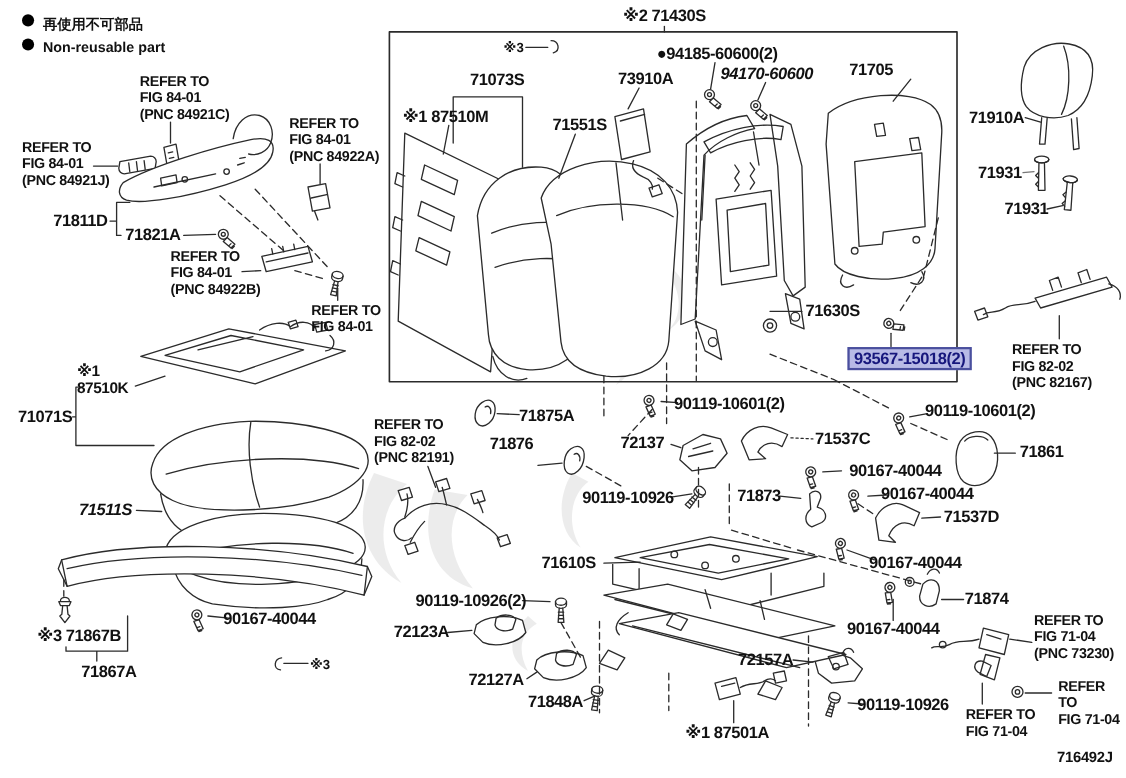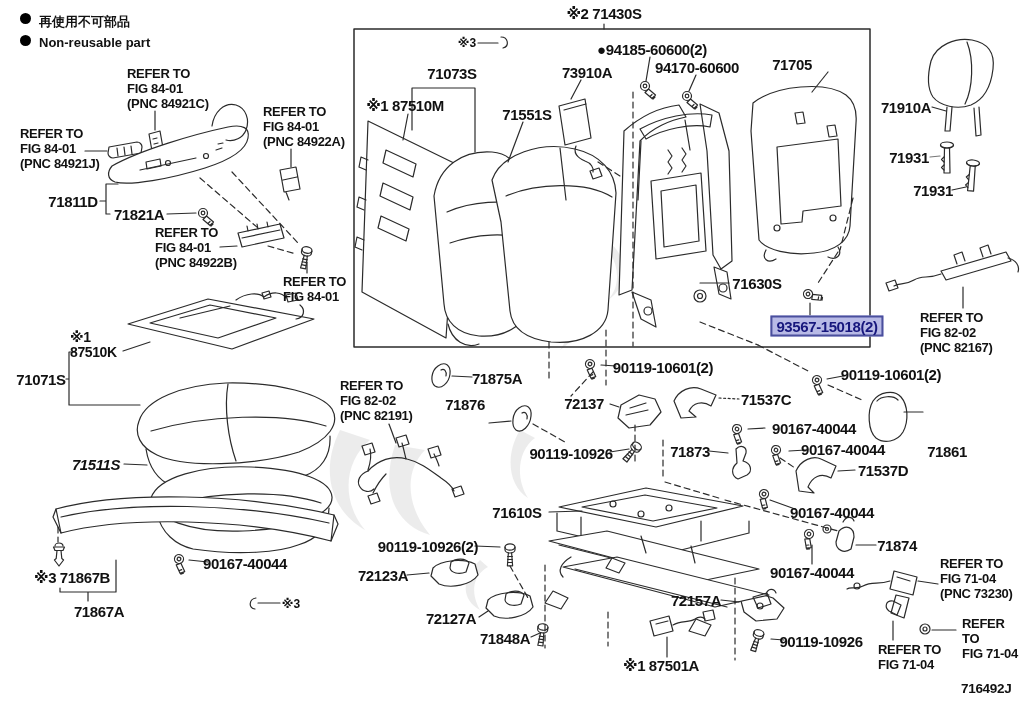--- a/index.html
+++ b/index.html
@@ -385,32 +385,32 @@
 </div>
 
 <div id="labels-layer">
       <div class="lbl part" style="left: 604px; top: 14px;">※2 71430S</div>
       <div class="lbl marker" style="left: 467px; top: 43px;">※3</div>
       <div class="lbl part" style="left: 452px; top: 73px;">71073S</div>
       <div class="lbl part" style="left: 405px; top: 106px;">※1 87510M</div>
       <div class="lbl part" style="left: 527px; top: 114px;">71551S</div>
       <div class="lbl part" style="left: 587px; top: 72px;">73910A</div>
       <div class="lbl part" style="left: 652px; top: 49px;">●94185-60600(2)</div>
-      <div class="lbl part" style="left: 697px; top: 67px;">94170-60600</div>
+      <div class="lbl part" style="left: 697px; top: 67px; font-style: italic;">94170-60600</div>
       <div class="lbl part" style="left: 792px; top: 64px;">71705</div>
       <div class="lbl part" style="left: 757px; top: 283px;">71630S</div>
       <div class="lbl highlight" style="left: 827px; top: 326px;">93567-15018(2)</div>
       <div class="lbl part" style="left: 906px; top: 107px;">71910A</div>
       <div class="lbl part" style="left: 909px; top: 157px;">71931</div>
       <div class="lbl part" style="left: 933px; top: 190px;">71931</div>
       <div class="lbl refer" style="left: 920px; top: 310px;">REFER TO
 FIG 82-02
 (PNC 82167)</div>
       <div class="lbl part" style="left: 891px; top: 374px;">90119-10601(2)</div>
-      <div class="lbl part" style="left: 947px; top: 411px; margin-top: 40px;">71861</div>
+      <div class="lbl part" style="left: 947px; top: 411px;">71861</div>
       <div class="lbl part" style="left: 663px; top: 367px;">90119-10601(2)</div>
       <div class="lbl part" style="left: 584px; top: 403px;">72137</div>
       <div class="lbl refer" style="left: 340px; top: 378px;">REFER TO
 FIG 82-02
 (PNC 82191)</div>
       <div class="lbl part" style="left: 497px; top: 378px;">71875A</div>
       <div class="lbl part" style="left: 465px; top: 404px;">71876</div>
       <div class="lbl part" style="left: 571px; top: 453px;">90119-10926</div>
       <div class="lbl part" style="left: 766px; top: 399px;">71537C</div>
       <div class="lbl part" style="left: 814px; top: 428px;">90167-40044</div>

